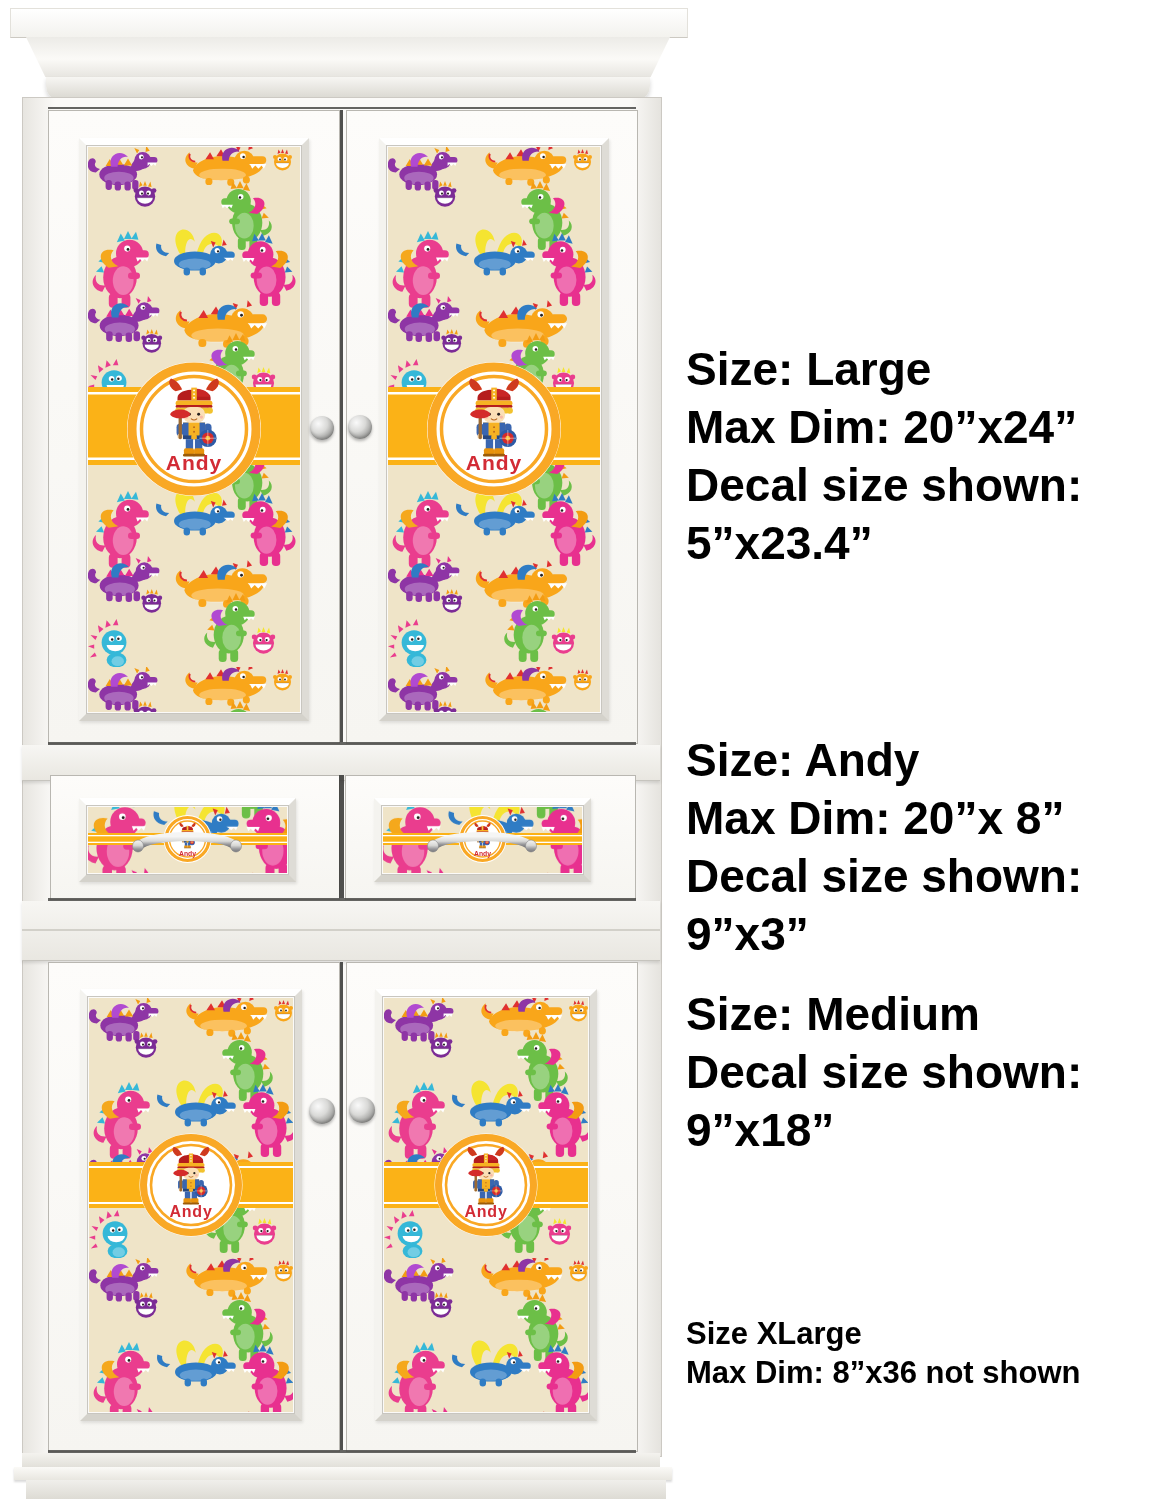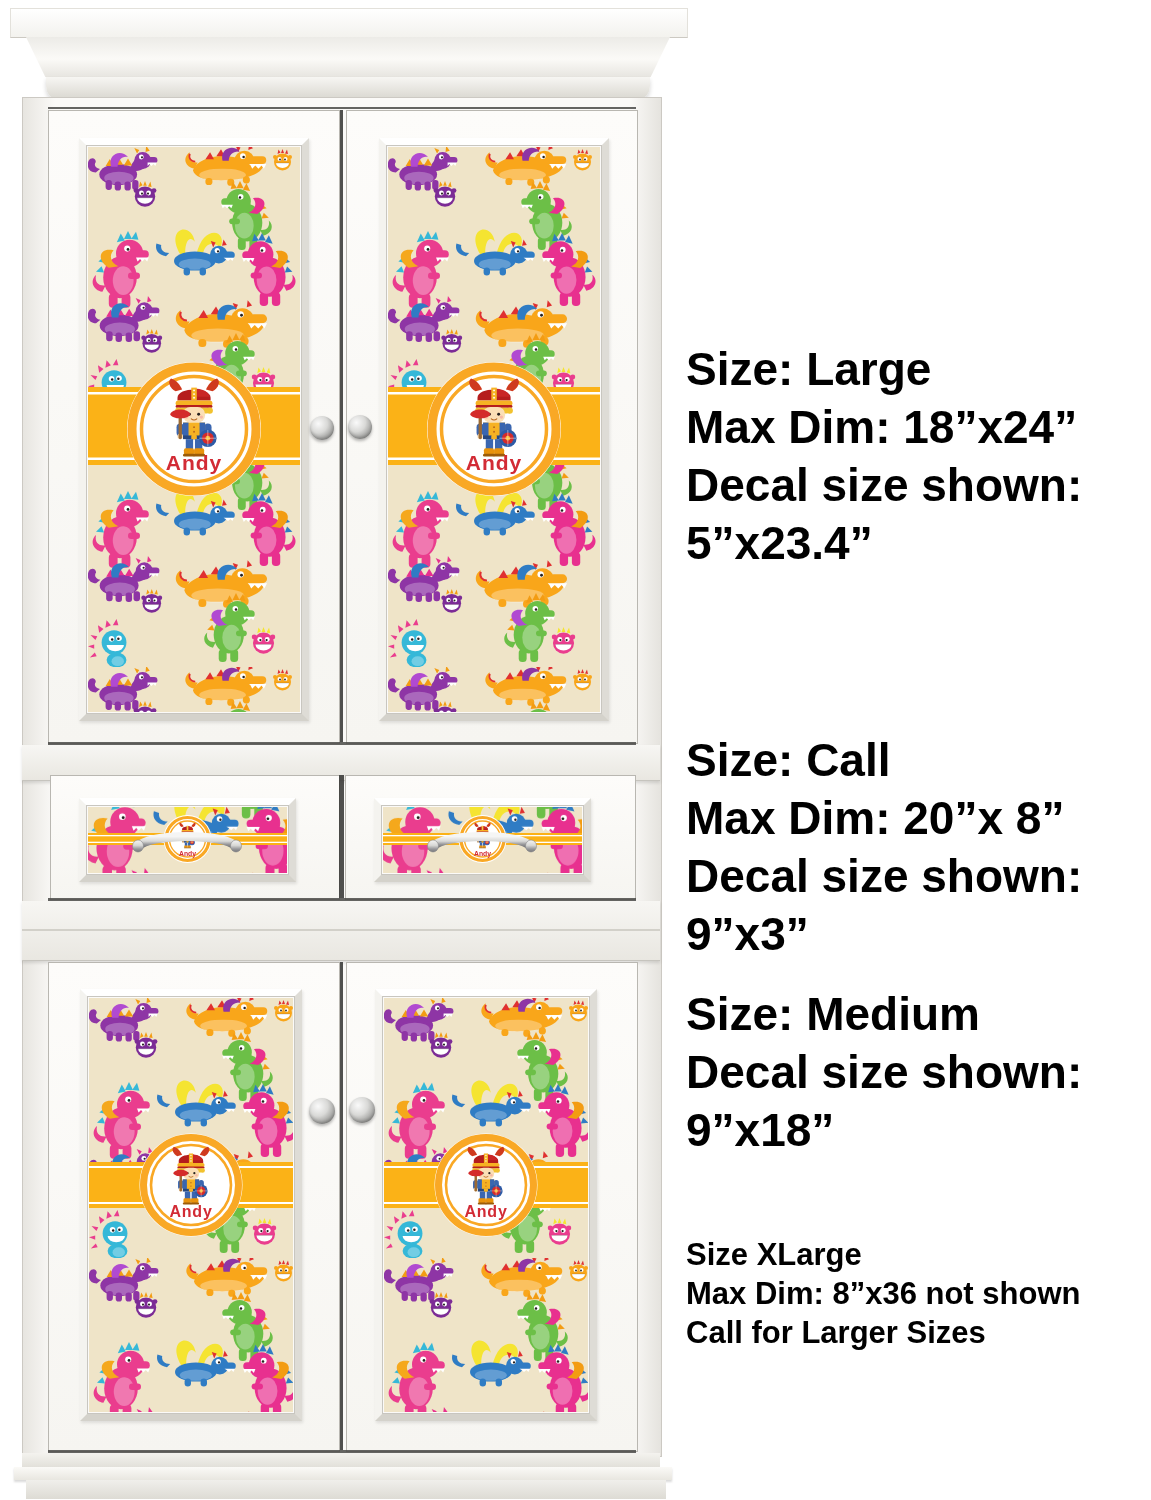--- a/index.html
+++ b/index.html
@@ -415,34 +415,33 @@
   <div class="abs knob k26" style="left:309px;top:1098px"></div>
   <div class="abs knob k26" style="left:349px;top:1097px"></div>
   <div class="abs seam-h" style="left:48px;top:1450px;width:588px;height:3px"></div>
 
   <div class="abs base-rail"></div>
   <div class="abs base-step"></div>
   <div class="abs plinth"></div>
 
   <div class="size-block" style="left:686px;top:340px">
     <div>Size: Large</div>
-    <div>Max Dim: 18”x24”</div>
+    <div>Max Dim: 20”x24”</div>
     <div>Decal size shown:</div>
     <div>5”x23.4”</div>
   </div>
   <div class="size-block" style="left:686px;top:731px">
-    <div>Size: Call</div>
+    <div>Size: Andy</div>
     <div>Max Dim: 20”x 8”</div>
     <div>Decal size shown:</div>
     <div>9”x3”</div>
   </div>
   <div class="size-block" style="left:686px;top:985px">
     <div>Size: Medium</div>
     <div>Decal size shown:</div>
     <div>9”x18”</div>
   </div>
-  <div class="size-block small-text" style="left:686px;top:1235px">
+  <div class="size-block small-text" style="left:686px;top:1314px">
     <div>Size XLarge</div>
     <div>Max Dim: 8”x36 not shown</div>
-    <div>Call for Larger Sizes</div>
   </div>
 
 </div>
 
 </body></html>

